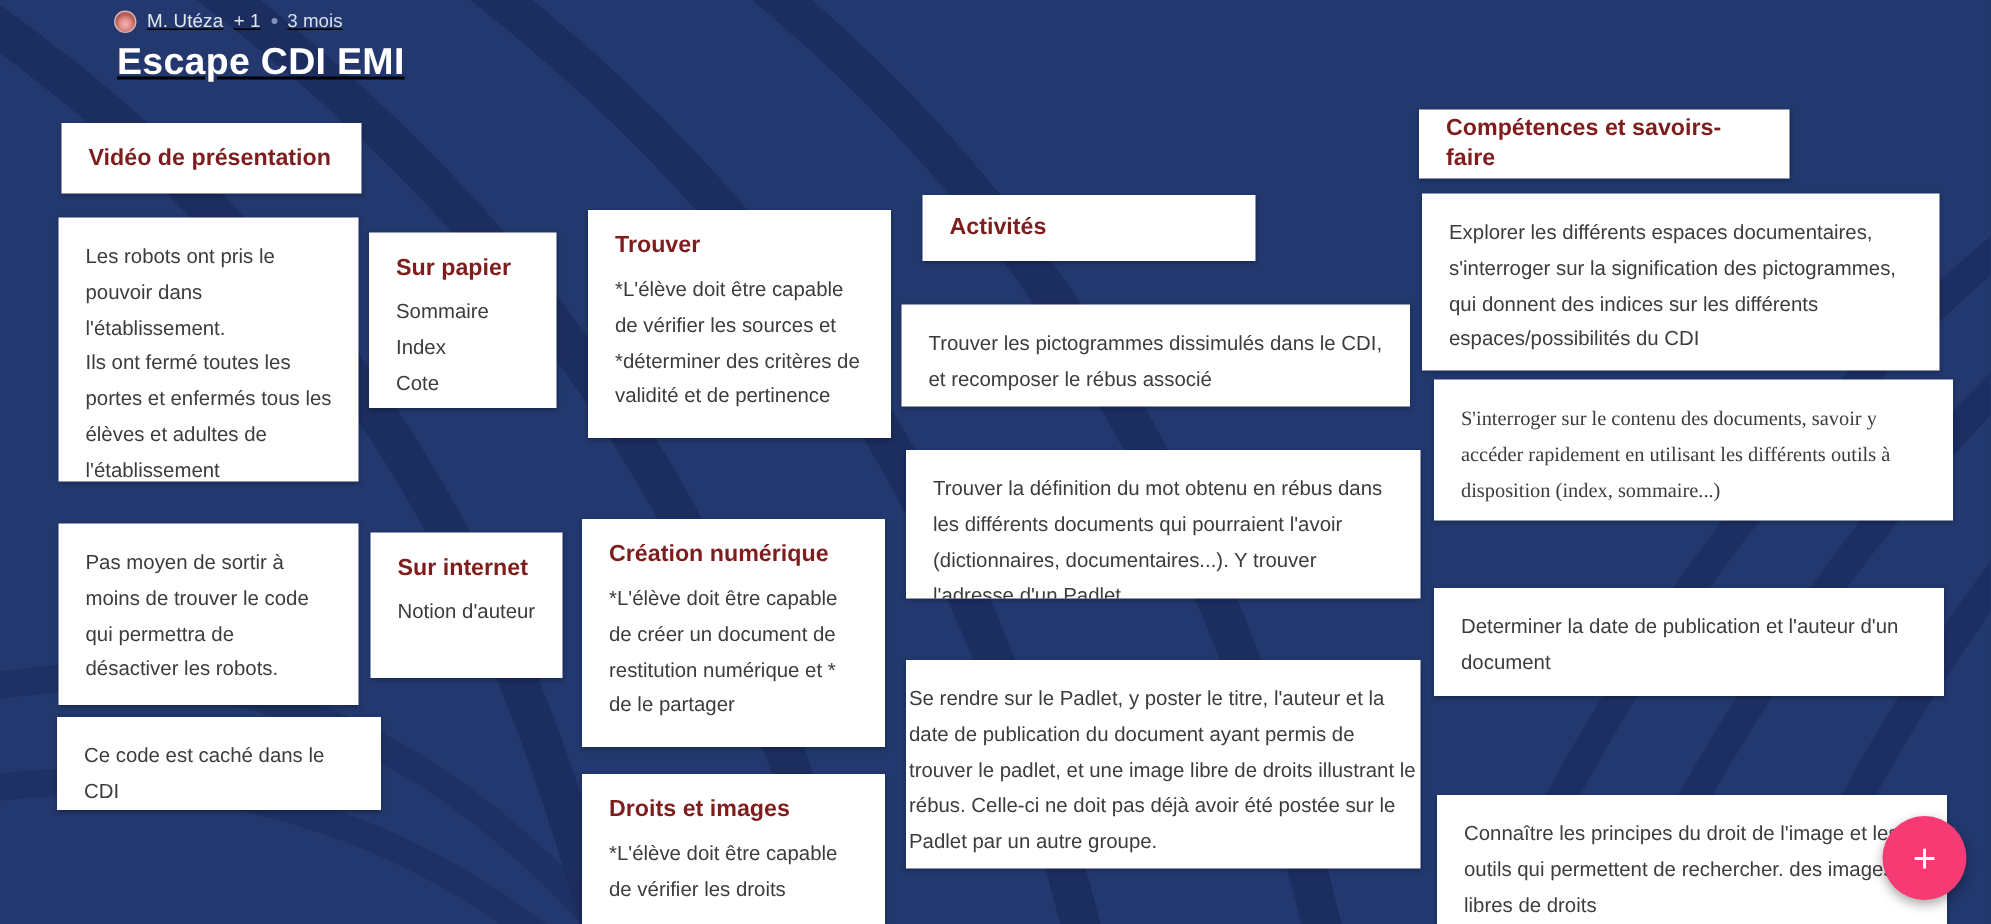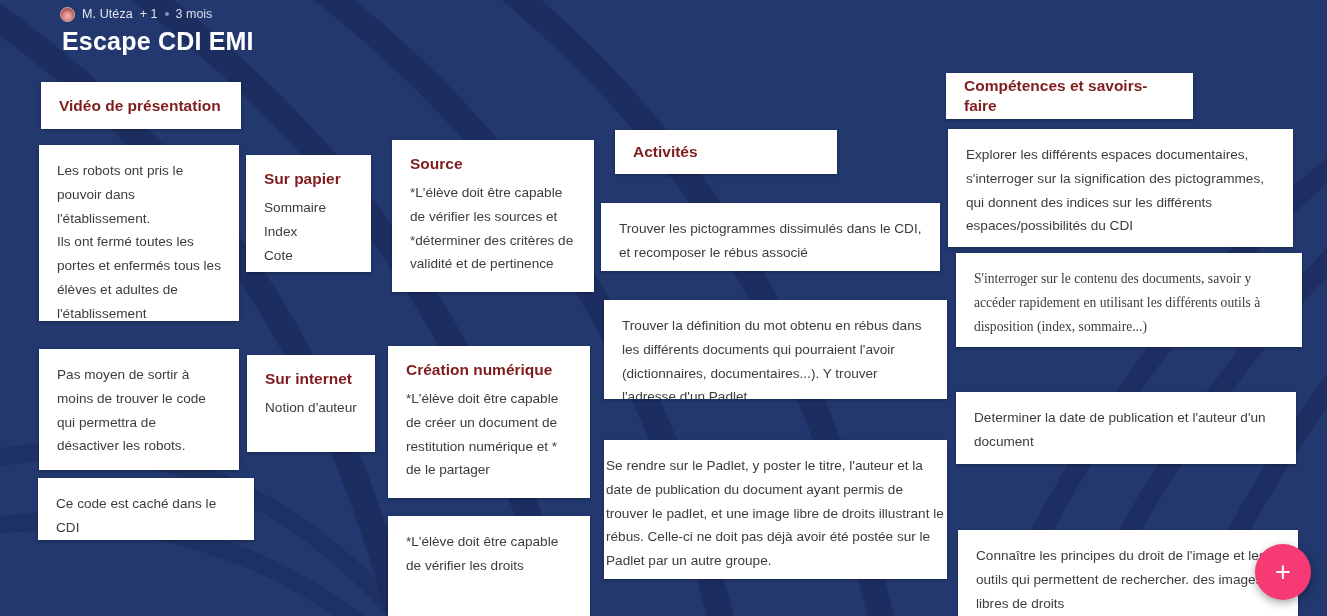--- a/index.html
+++ b/index.html
@@ -20,23 +20,24 @@
   #bg-pattern {
     position: absolute;
     inset: 0;
     z-index: 0;
     pointer-events: none;
   }
 
   
   #board-header {
     position: absolute;
-    top: 0; left: 0;
+    top: 0; left: 16px;
     z-index: 5;
     padding: 4px 0 0 60px;
+    text-decoration: underline;
   }
 
   .meta-row {
     display: flex;
     align-items: center;
     gap: 7px;
     height: 20px;
   }
 
   .avatar {
@@ -180,28 +181,29 @@
       <div class="card-title" style="margin-bottom: 7px;">Sur papier</div>
       <div class="card-body">Sommaire
 Index
 Cote</div>
     </div>
     <div class="card" style="left: 247px; top: 355px; width: 128px; height: 97px; padding: 14px 18px;">
       <div class="card-title" style="margin-bottom: 7px;">Sur internet</div>
       <div class="card-body">Notion d'auteur</div>
     </div>
     <div class="card" style="left: 392px; top: 140px; width: 202px; height: 152px; padding: 14px 18px;">
-      <div class="card-title" style="margin-bottom: 7px;">Source</div>
+      <div class="card-title" style="margin-bottom: 7px;">Trouver</div>
       <div class="card-body">*L'élève doit être capable de vérifier les sources et *déterminer des critères de validité et de pertinence</div>
     </div>
     <div class="card" style="left: 388px; top: 346px; width: 202px; height: 152px; padding: 14px 18px;">
       <div class="card-title" style="margin-bottom: 7px;">Création  numérique</div>
       <div class="card-body">*L'élève doit être capable de créer un document de restitution numérique et * de le partager</div>
     </div>
     <div class="card" style="left: 388px; top: 516px; width: 202px; height: 130px; padding: 14px 18px;">
+      <div class="card-title" style="margin-bottom: 7px;">Droits et images</div>
       <div class="card-body">*L'élève doit être capable de vérifier les droits</div>
     </div>
     <div class="card section-card" style="left: 615px; top: 130px; width: 222px; height: 44px; padding: 0px 18px;">
       <div class="card-title">Activités</div>
     </div>
     <div class="card" style="left: 601px; top: 203px; width: 339px; height: 68px; padding: 14px 18px;">
       <div class="card-body">Trouver les pictogrammes dissimulés dans le CDI, et recomposer le rébus associé</div>
     </div>
     <div class="card" style="left: 604px; top: 300px; width: 343px; height: 99px; padding: 14px 18px;">
       <div class="card-body">Trouver la définition du mot obtenu en rébus dans les différents documents qui pourraient l'avoir (dictionnaires, documentaires...). Y trouver l'adresse d'un Padlet.</div>

